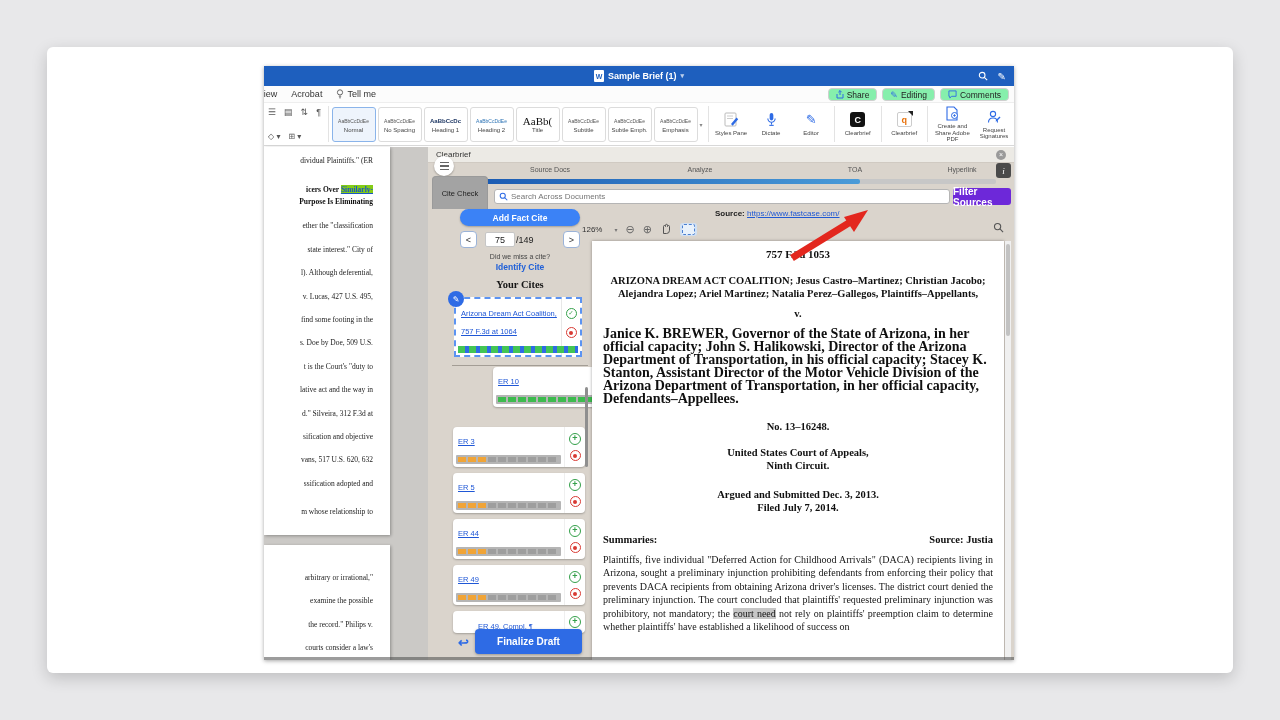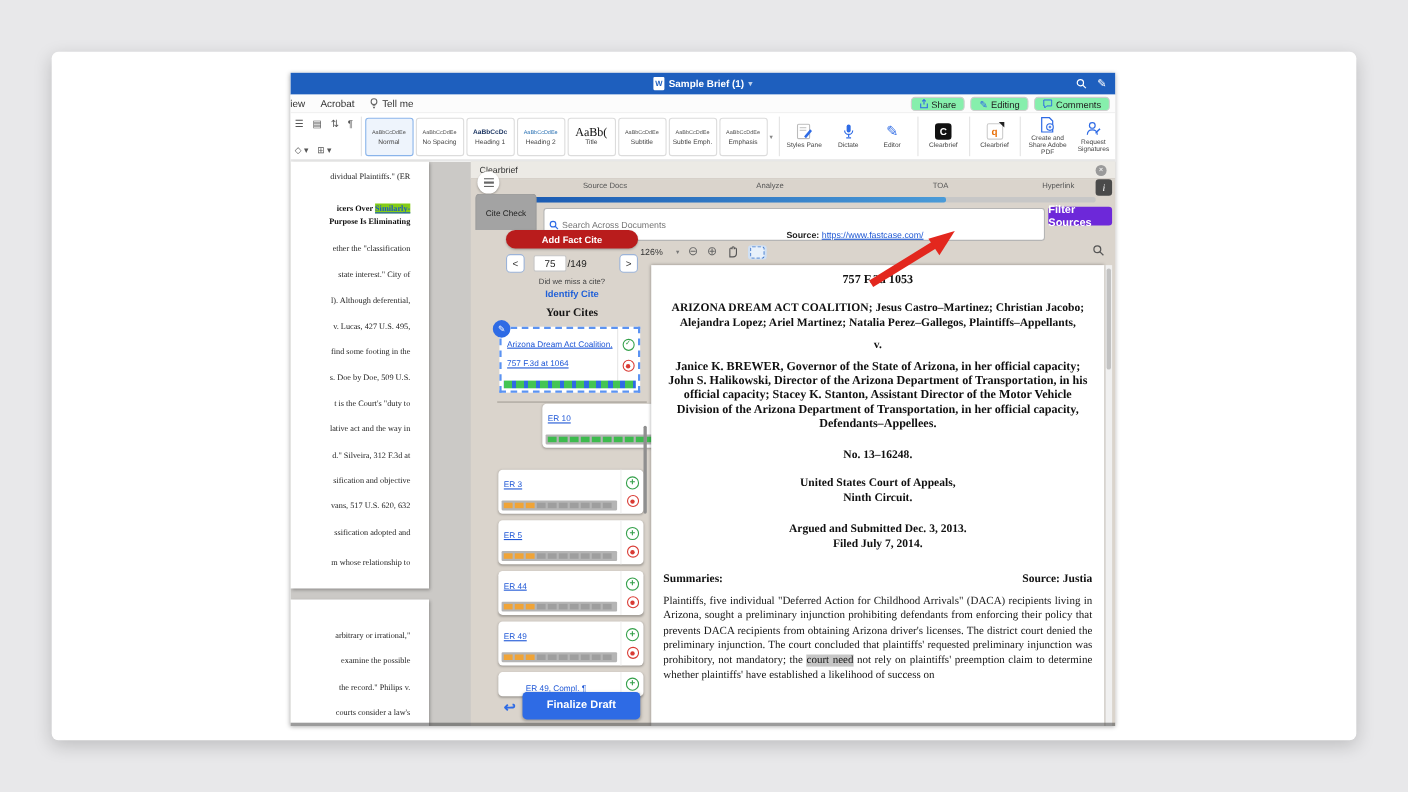--- a/index.html
+++ b/index.html
@@ -72,29 +72,29 @@
   .p-tabs { position:relative; height:24px; }
   .p-tab { position:absolute; top:3px; transform:translateX(-50%); font-size:7px; color:#555; }
   .tab-sd { left:122px; } .tab-an { left:272px; } .tab-toa { left:427px; } .tab-hl { left:534px; }
   .p-track { position:absolute; left:30px; top:16px; width:538px; height:5px; background:#c7c7c7; border-radius:2px; }
   .p-fill { width:402px; height:5px; border-radius:2px; background:linear-gradient(90deg,#1857b0,#4a9bd8); }
   .p-burger { position:absolute; left:6px; top:-7px; width:20px; height:20px; background:#fff; border-radius:50%; box-shadow:0 1px 2px rgba(0,0,0,.3); display:flex; flex-direction:column; align-items:center; justify-content:center; gap:2px; }
   .p-burger i { width:9px; height:1.4px; background:#666; display:block; }
   .p-info { position:absolute; right:3px; top:0; width:15px; height:15px; background:#4a4a4a; border-radius:3px; color:#fff; font-family:"Liberation Serif",serif; font-style:italic; font-size:9px; display:flex; align-items:center; justify-content:center; }
   .p-row3 { position:relative; height:22px; }
   .cc-tab { position:absolute; left:4px; bottom:0; width:56px; height:33px; background:#a3a3a3; border:1px solid #9a9a9a; border-bottom:none; border-radius:4px 4px 0 0; font-size:7.5px; color:#222; display:flex; align-items:center; justify-content:center; }
-  .search { position:absolute; left:66px; top:2px; width:456px; height:30px; background:#fff; border:1px solid #b5b5b5; border-radius:3px; display:flex; align-items:center; padding:0 4px; gap:3px; }
+  .search { position:absolute; left:66px; top:2px; width:456px; height:15px; background:#fff; border:1px solid #b5b5b5; border-radius:3px; display:flex; align-items:center; padding:0 4px; gap:3px; }
   .search input { border:none; outline:none; background:transparent; flex:1; font-size:8px; color:#333; font-family:"Liberation Sans",sans-serif; }
   .filter-btn { position:absolute; right:3px; top:1px; width:58px; height:17px; background:#6d28d9; border-radius:3px; color:#fff; font-size:10px; font-weight:bold; display:flex; align-items:center; justify-content:center; }
   .source-line { position:absolute; left:287px; top:62px; font-size:8px; color:#222; white-space:nowrap; }
   .source-line b { font-weight:bold; }
   .source-line a { color:#2059d4; text-decoration:underline; }
 
   
-  .addfact { position:absolute; left:32px; top:62px; width:120px; height:17px; background:#b91c1c; border-radius:12px; color:#fff; font-size:8.5px; font-weight:bold; display:flex; align-items:center; justify-content:center; box-shadow:0 1px 2px rgba(0,0,0,.25); }
+  .addfact { position:absolute; left:32px; top:62px; width:120px; height:17px; background:#3b82f6; border-radius:12px; color:#fff; font-size:8.5px; font-weight:bold; display:flex; align-items:center; justify-content:center; box-shadow:0 1px 2px rgba(0,0,0,.25); }
   .pager { position:absolute; left:32px; top:84px; width:120px; height:17px; display:flex; align-items:center; }
   .pg-btn { width:17px; height:17px; background:#fff; border:1px solid #9bb3d8; border-radius:4px; font-size:9px; color:#333; display:flex; align-items:center; justify-content:center; }
   .pg-num { width:30px; height:15px; background:#fff; border:1px solid #c6c6c6; border-radius:2px; font-size:9px; color:#222; display:flex; align-items:center; justify-content:center; margin-left:8px; }
   .pg-total { font-size:9px; color:#222; margin:0 8px 0 1px; flex:1; }
   .miss { position:absolute; left:24px; top:106px; width:136px; text-align:center; font-size:7px; color:#444; }
   .identify { position:absolute; left:24px; top:115px; width:136px; text-align:center; font-size:8.5px; font-weight:bold; color:#2060d8; }
   .yourcites { position:absolute; left:24px; top:132px; width:136px; text-align:center; font-family:"Liberation Serif",serif; font-weight:bold; font-size:10.5px; color:#161616; }
   .citecard { position:absolute; left:26px; top:150px; width:128px; height:60px; background:#fff; border:2px dashed #5b93f2; display:flex; }
   .ccd-badge { position:absolute; left:-8px; top:-8px; width:16px; height:16px; background:#2e6be5; border-radius:50%; color:#fff; font-size:8px; display:flex; align-items:center; justify-content:center; }
   .ccd-main { flex:1; padding:3px 2px 9px 5px; }
@@ -131,21 +131,21 @@
   .circle-glyph { font-size:11px; color:#666; line-height:11px; }
   .tool-active { background:#cfe0f4; border-radius:3px; padding:1px 2px; display:flex; align-items:center; }
   .marquee { width:13px; height:11px; border:1px dashed #4a7fd0; background:#e8f1fb; border-radius:2px; }
   .pdf-search { position:absolute; right:10px; top:3px; color:#555; }
 
   .pdfpage { position:absolute; left:164px; top:94px; width:412px; height:419px; background:#fff; box-shadow:0 0 3px rgba(0,0,0,.35); overflow:hidden; font-family:"Liberation Serif",serif; color:#101010; }
   .pp-inner { padding:4px 11px 0 11px; }
   .pp-cite { text-align:center; font-weight:bold; font-size:11px; margin-top:3px; }
   .pp-cap { text-align:center; font-weight:bold; font-size:10.5px; line-height:13px; margin-top:14px; }
   .pp-v { text-align:center; font-weight:bold; font-size:10.5px; margin-top:8px; }
-  .pp-resp { text-align:center; font-weight:bold; font-size:11px; line-height:13px; margin-top:8px; }
+  .pp-resp { font-weight:bold; font-size:14px; line-height:13px; margin-top:8px; }
   .pp-no { text-align:center; font-weight:bold; font-size:10.5px; margin-top:16px; }
   .pp-court { text-align:center; font-weight:bold; font-size:10.5px; line-height:13px; margin-top:14px; }
   .pp-dates { text-align:center; font-weight:bold; font-size:10.5px; line-height:13px; margin-top:16px; }
   .pp-sumrow { display:flex; justify-content:space-between; font-weight:bold; font-size:10.5px; margin-top:20px; }
   .pp-body { font-size:10px; line-height:13.4px; text-align:justify; margin-top:8px; color:#151515; }
   .hl { background:#c6c6c6; }
   .pdf-sb { position:absolute; left:577px; top:94px; width:6px; height:419px; background:#f0f0f0; }
   .pdf-sb .thumb { margin:3px auto 0; width:4px; height:92px; background:#c2c2c2; border-radius:2px; }
 
   

